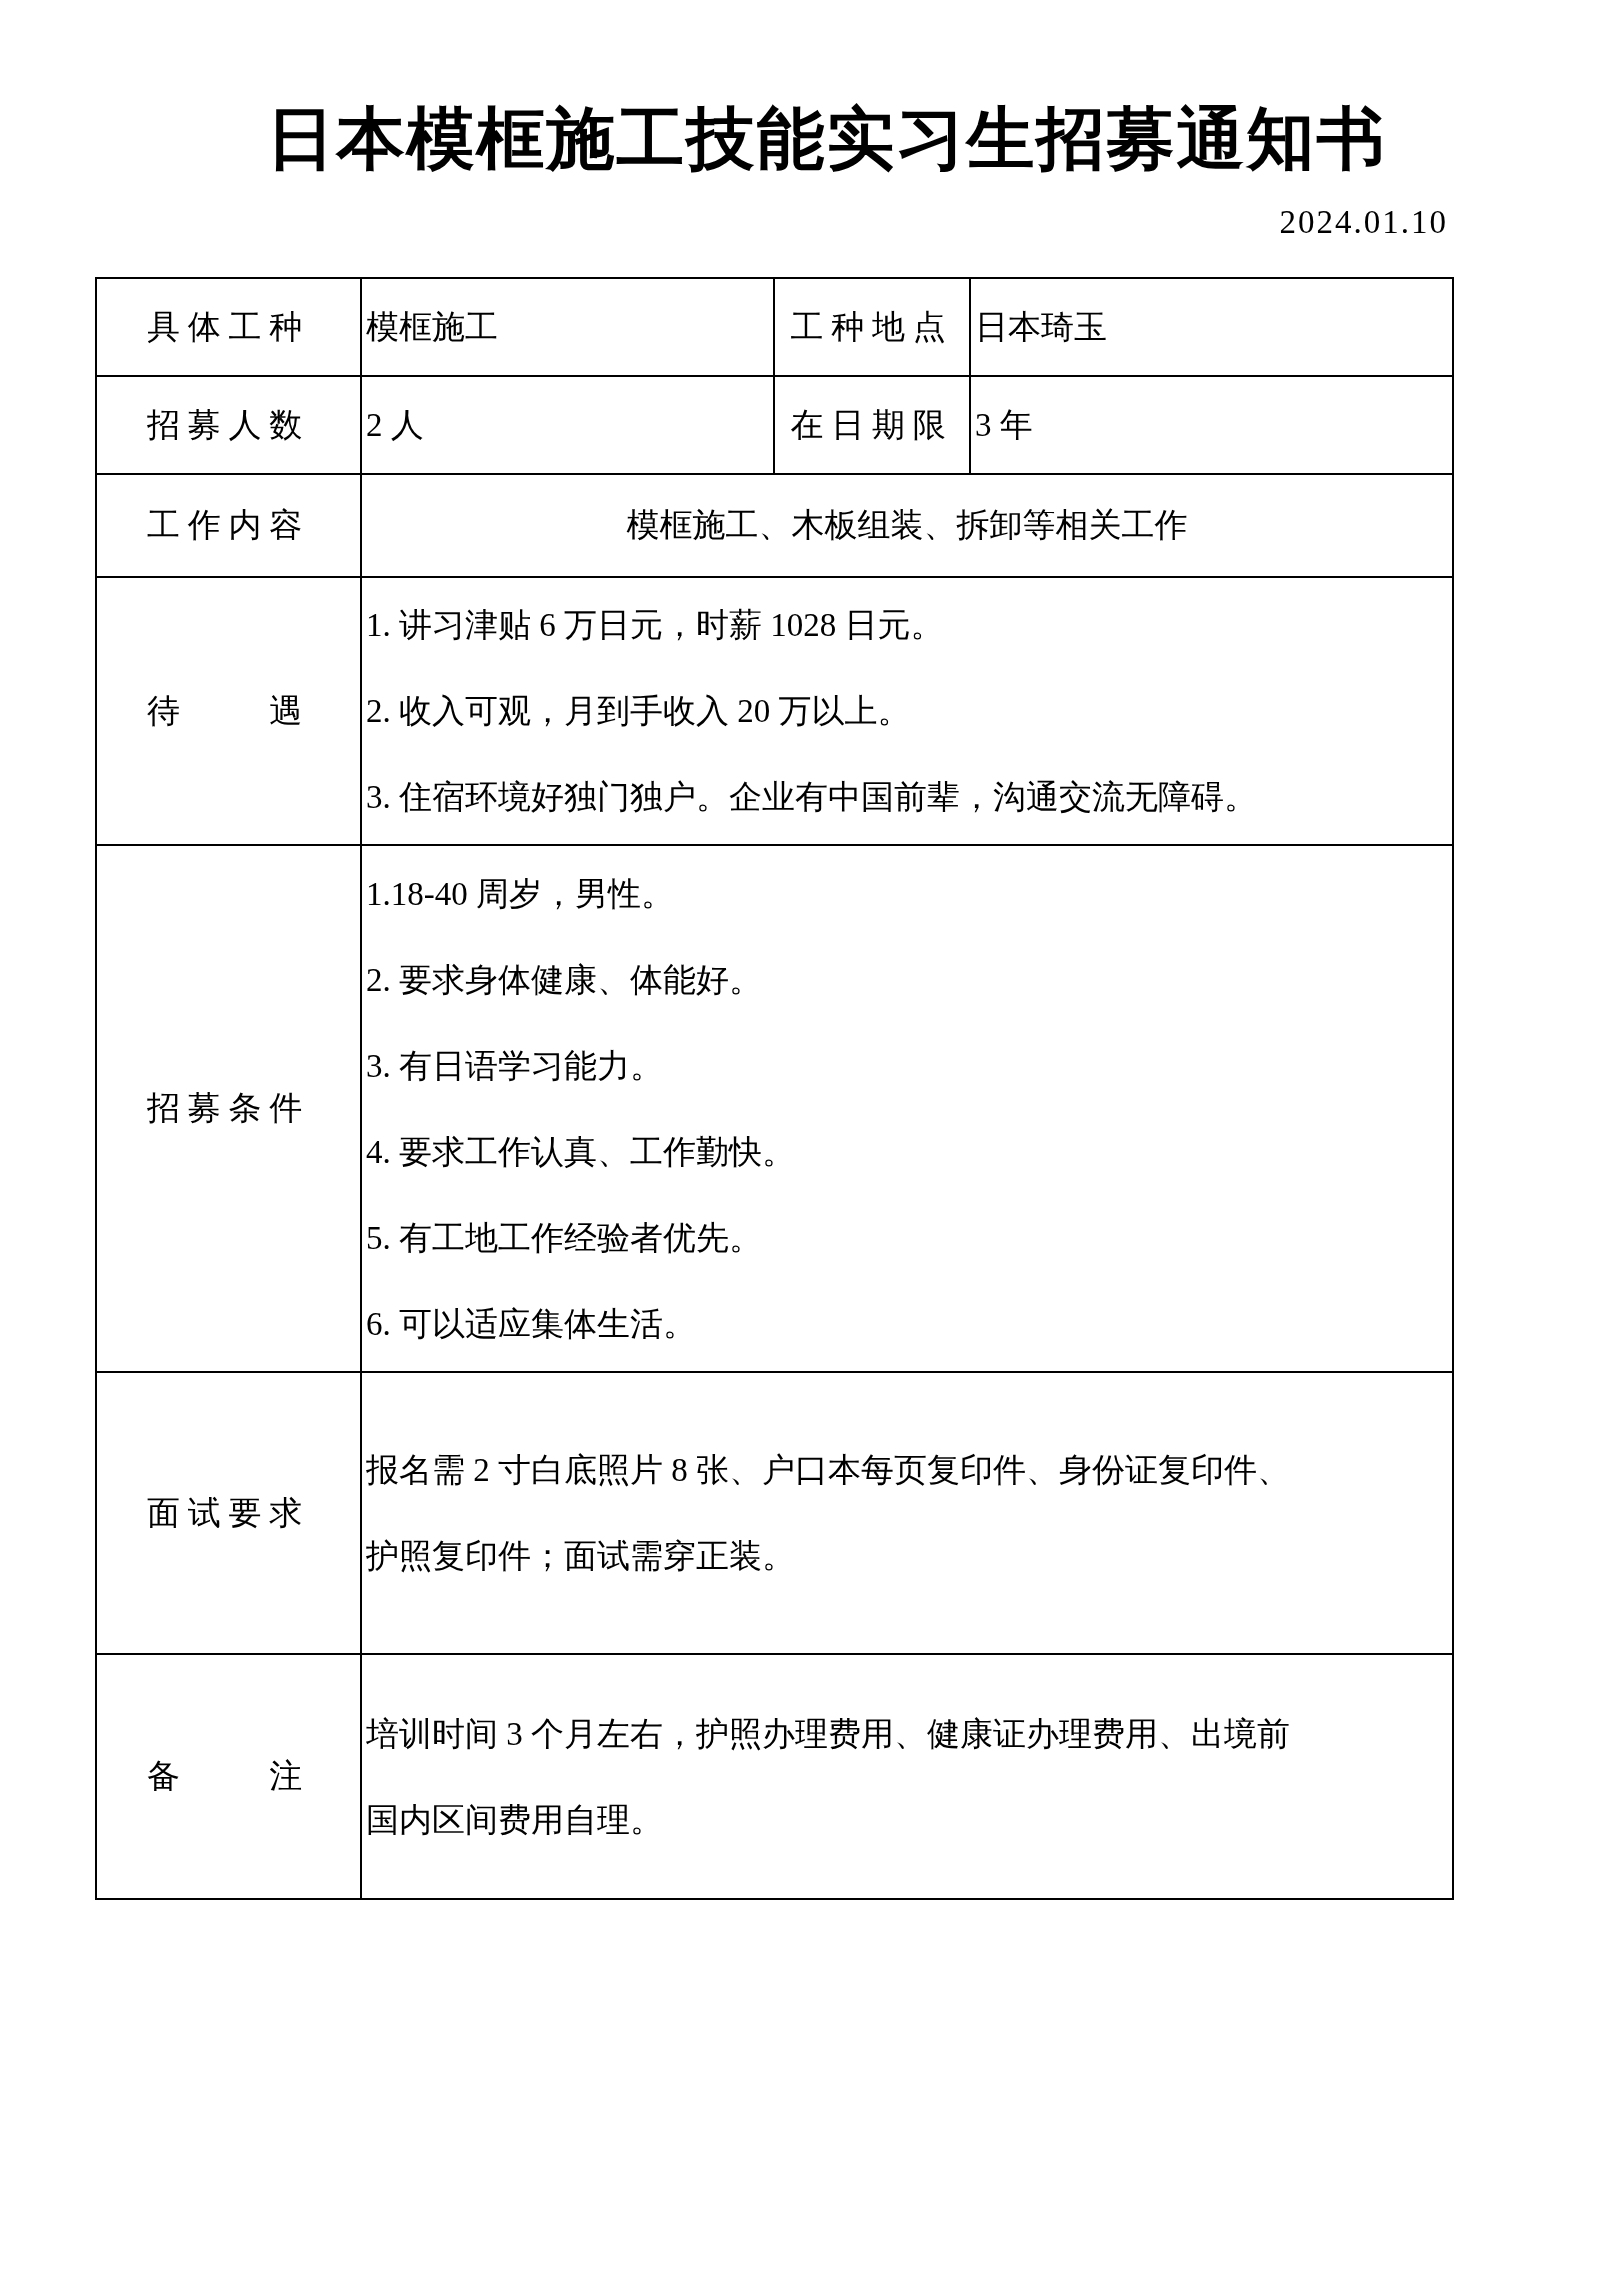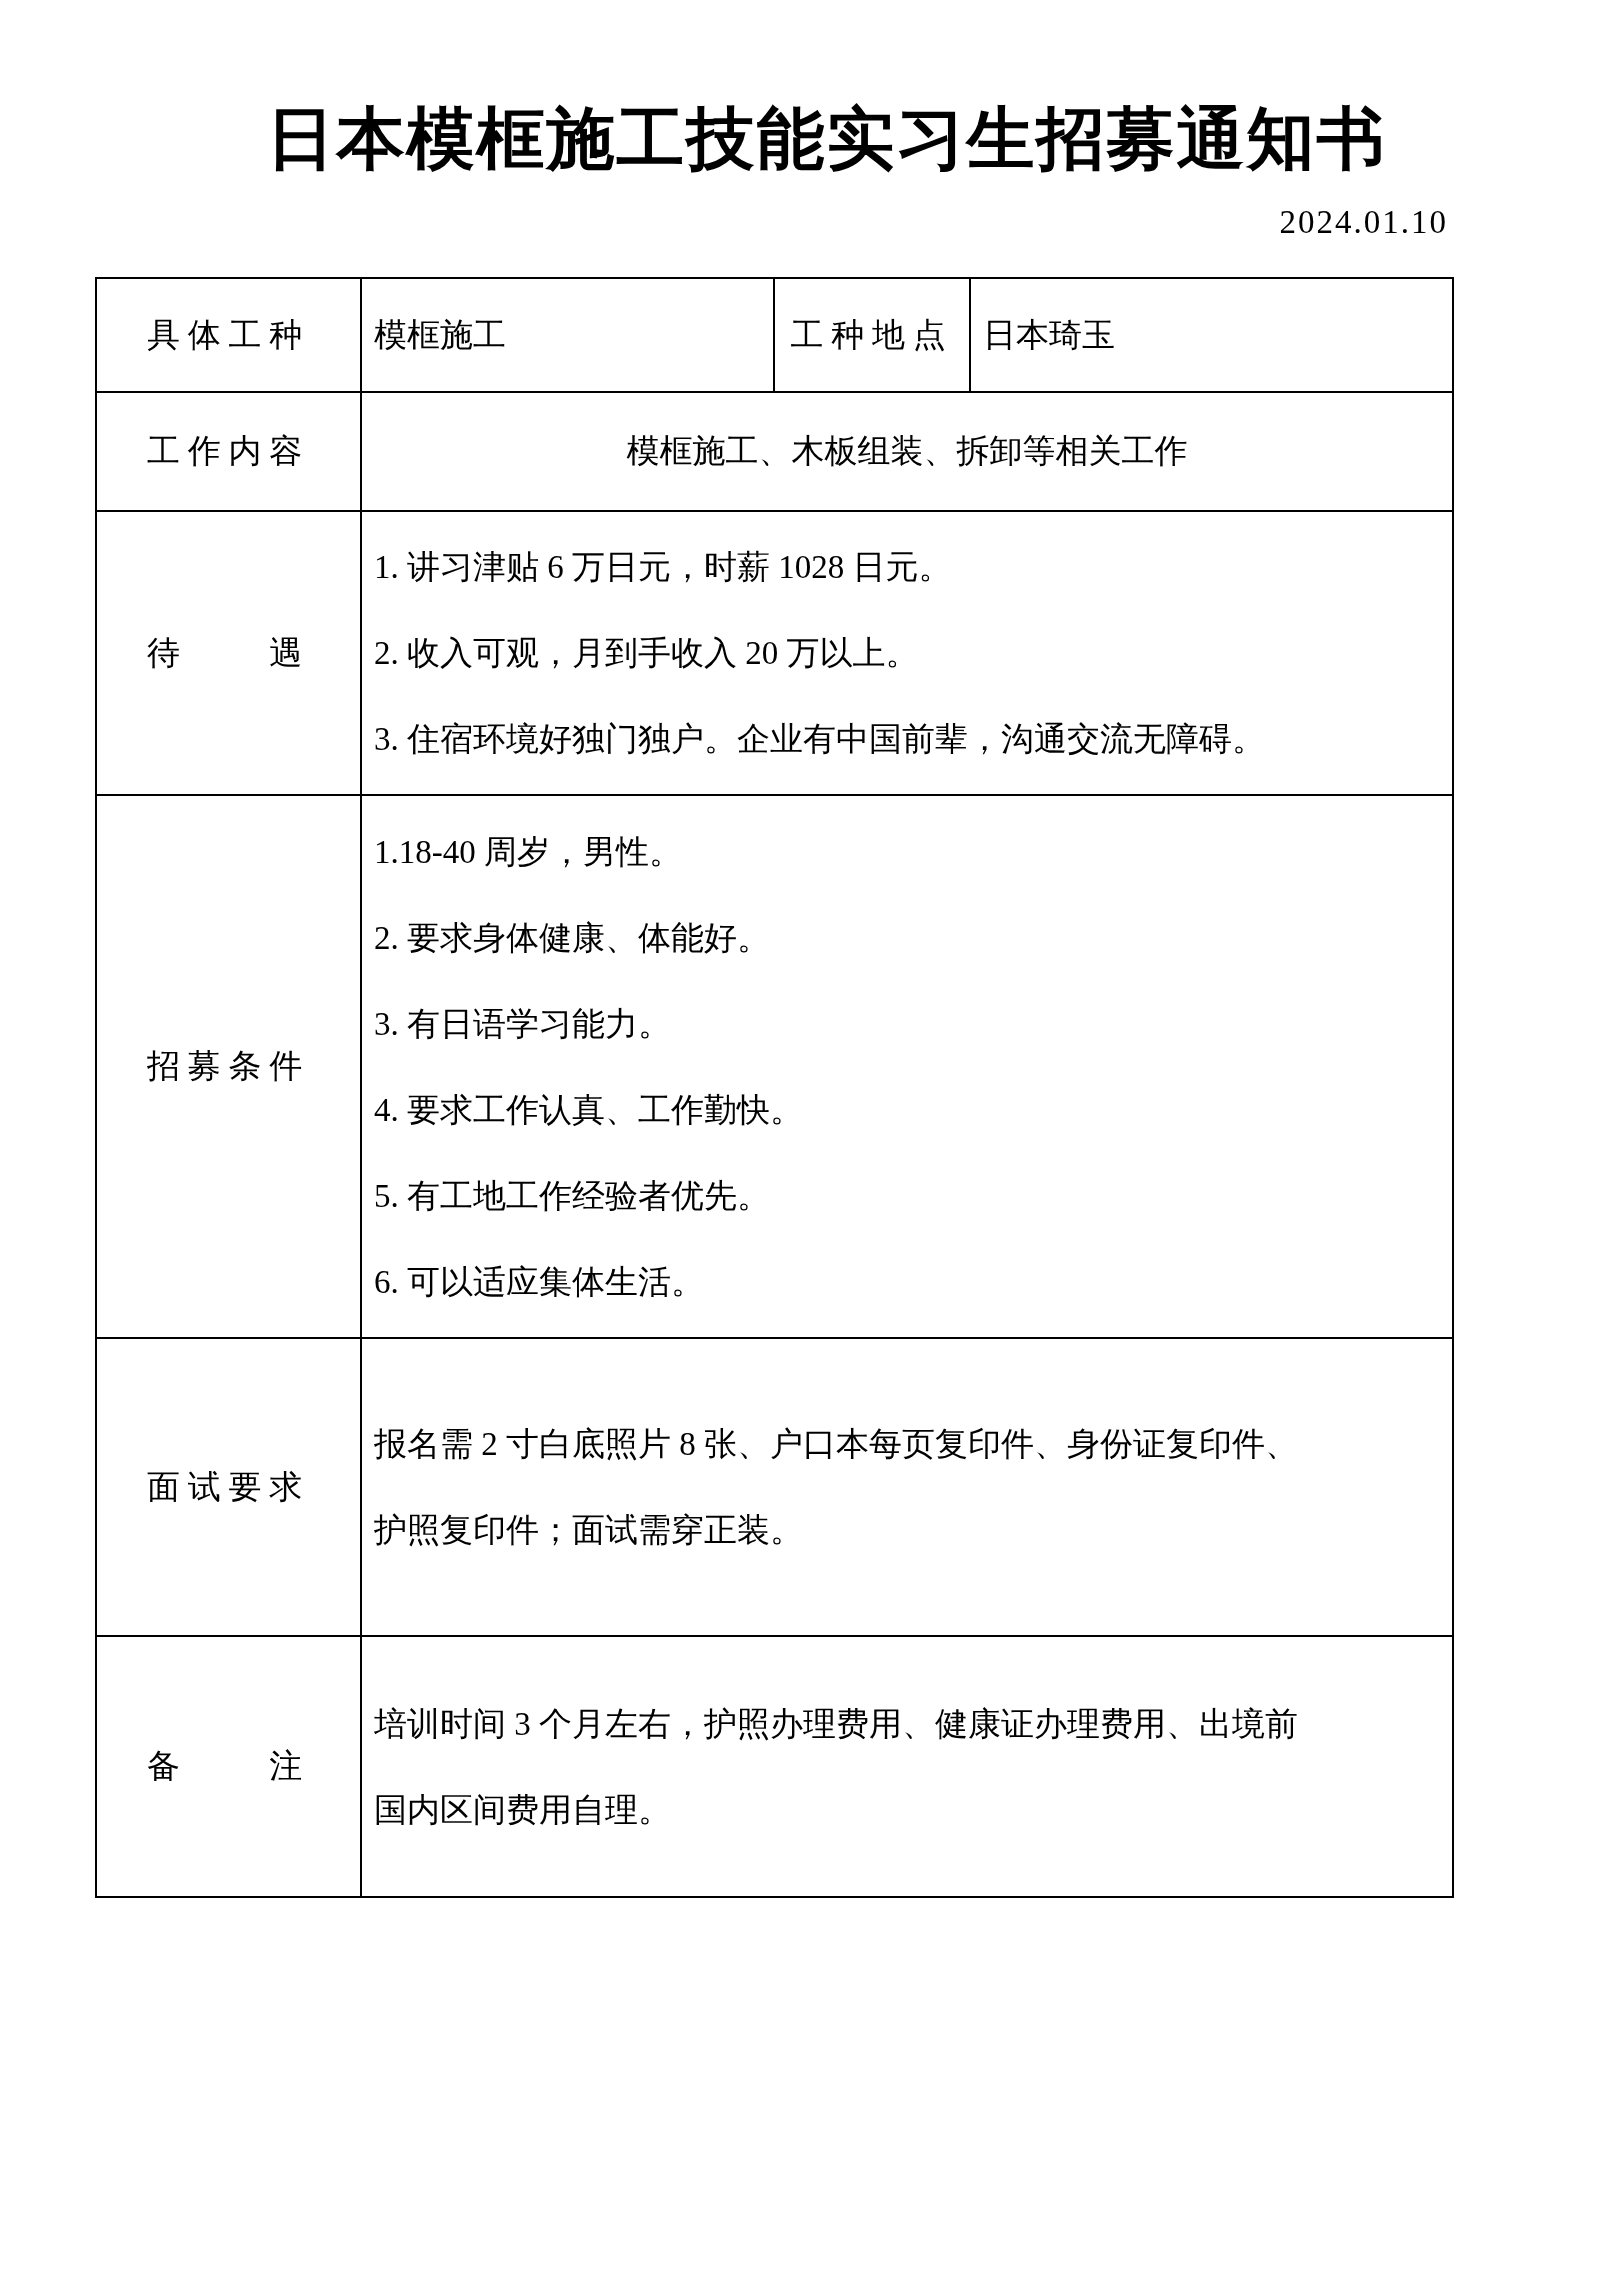--- a/index.html
+++ b/index.html
@@ -42,21 +42,21 @@
     top: 277px;
     width: 1357px;
     border-collapse: collapse;
     table-layout: fixed;
     border: 2.9px solid #000000;
   }
   table.doc-table td {
     border: 2px solid #000000;
     font-size: 33px;
     vertical-align: middle;
-    padding: 12px;
+    padding: 4px;
     overflow: visible;
   }
   td.label {
     text-align: center;
     letter-spacing: 7.8px;
     padding-left: 7.8px;
     white-space: nowrap;
   }
   td.value {
     white-space: nowrap;
@@ -107,20 +107,26 @@
         <col class="c4">
     </colgroup>
     <tbody>
       <tr class="r1">
         <td class="label">具体工种</td>
         <td class="value">模框施工</td>
         <td class="label">工种地点</td>
         <td class="value">日本琦玉</td>
       </tr>
 
+      <tr class="r2">
+        <td class="label">招募人数</td>
+        <td class="value">2 人</td>
+        <td class="label">在日期限</td>
+        <td class="value">3 年</td>
+      </tr>
 
 
       <tr class="r4">
         <td class="label">工作内容</td>
         <td class="value-left" colspan="3">模框施工、木板组装、拆卸等相关工作</td>
       </tr>
 
       <tr class="r5">
         <td class="label">待　　遇</td>
         <td class="content" colspan="3">

